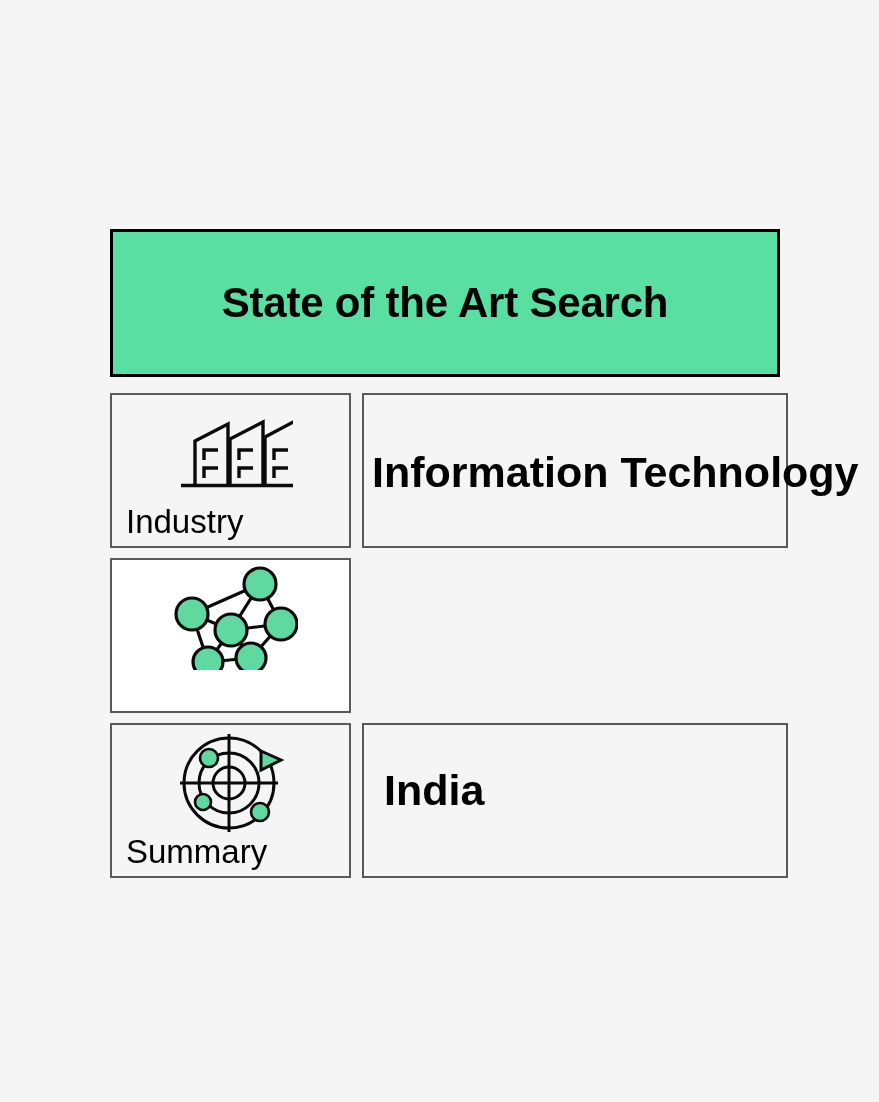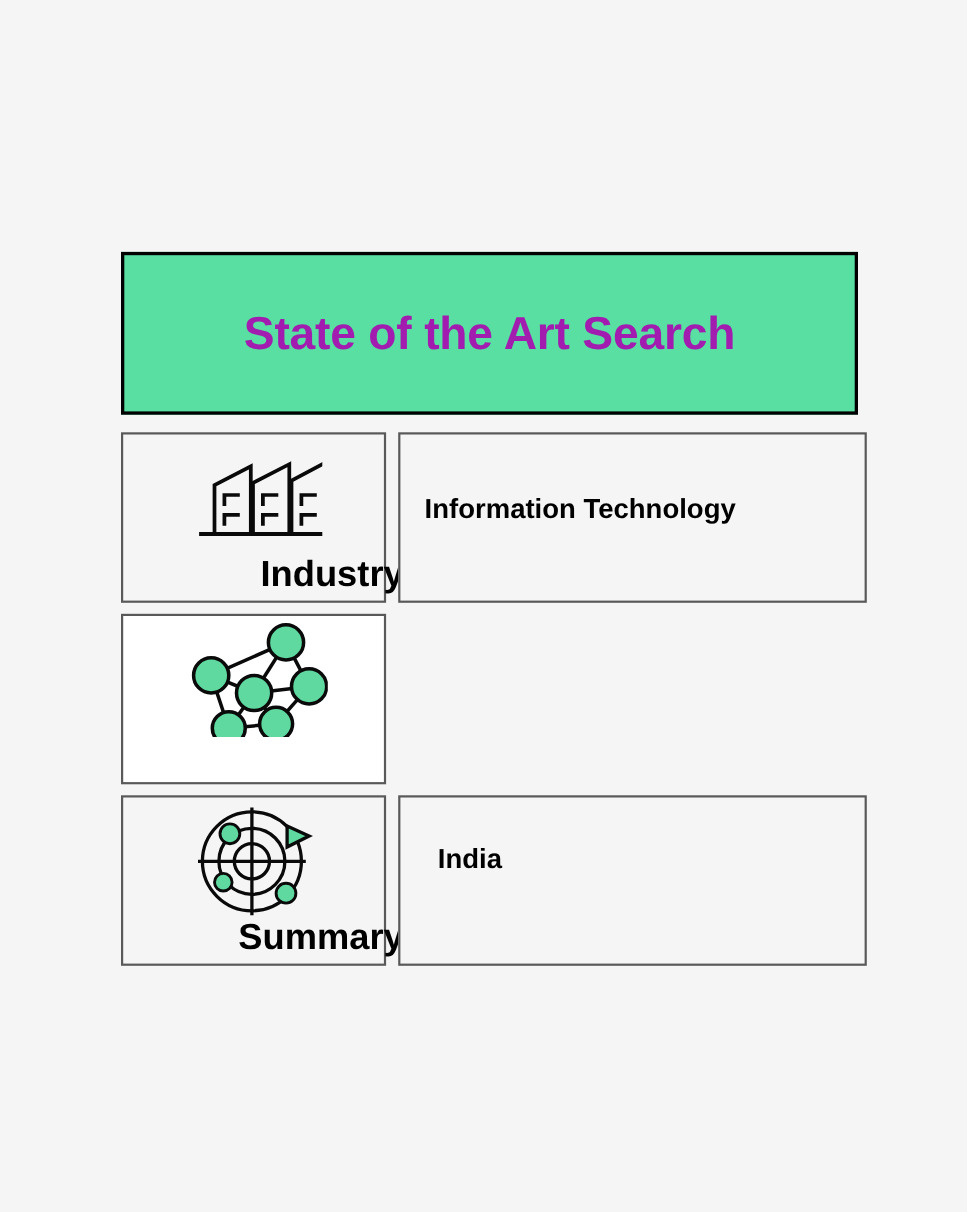--- a/index.html
+++ b/index.html
@@ -32,21 +32,21 @@
     height: 148px;
     background: #59dfa2;
     border: 3px solid #000000;
     display: flex;
     align-items: center;
     justify-content: center;
     box-sizing: border-box;
   }
   #report-header .title-lines {
     text-align: right;
-    color: #a21caf;
+    color: #000000;
     font-weight: bold;
     font-size: 42px;
     line-height: 1.38;
     letter-spacing: -0.2px;
   }
 
   
   .row {
     position: absolute;
     left: 0px;
@@ -77,25 +77,24 @@
     height: 155px;
     border: 2px solid #595959;
     background: #f5f5f5;
     box-sizing: border-box;
     display: flex;
     align-items: center;
   }
   .value-text {
     color: #000000;
     font-weight: bold;
-    font-size: 25px;
+    font-size: 43px;
     line-height: 1;
     padding-left: 8px;
     white-space: nowrap;
-    margin-left: 14px;
   }
   .value-text.indented { padding-left: 20px; }
   .value-cell.row1 { align-items: flex-start; padding-top: 56px; }
   .value-cell.row2 { align-items: flex-start; padding-top: 56px; }
   .value-cell.row3 { align-items: flex-start; padding-top: 44px; }
 
   .label-icon {
     position: absolute;
     left: 0;
     top: 4px;
@@ -103,23 +102,23 @@
     height: 104px;
     display: flex;
     align-items: center;
     justify-content: center;
   }
   .label-text {
     position: absolute;
     left: 0;
     width: 241px;
     bottom: 6px;
-    text-align: right;
+    text-align: left;
     color: #000000;
-    font-weight: bold;
+    font-weight: normal;
     font-size: 33px;
     line-height: 1.05;
   }
   .label-text.shift-right { padding-left: 14px; }
   .label-text.wide { font-size: 33px; }
 </style>
 </head>
 <body>
 
 <div id="report-card">

